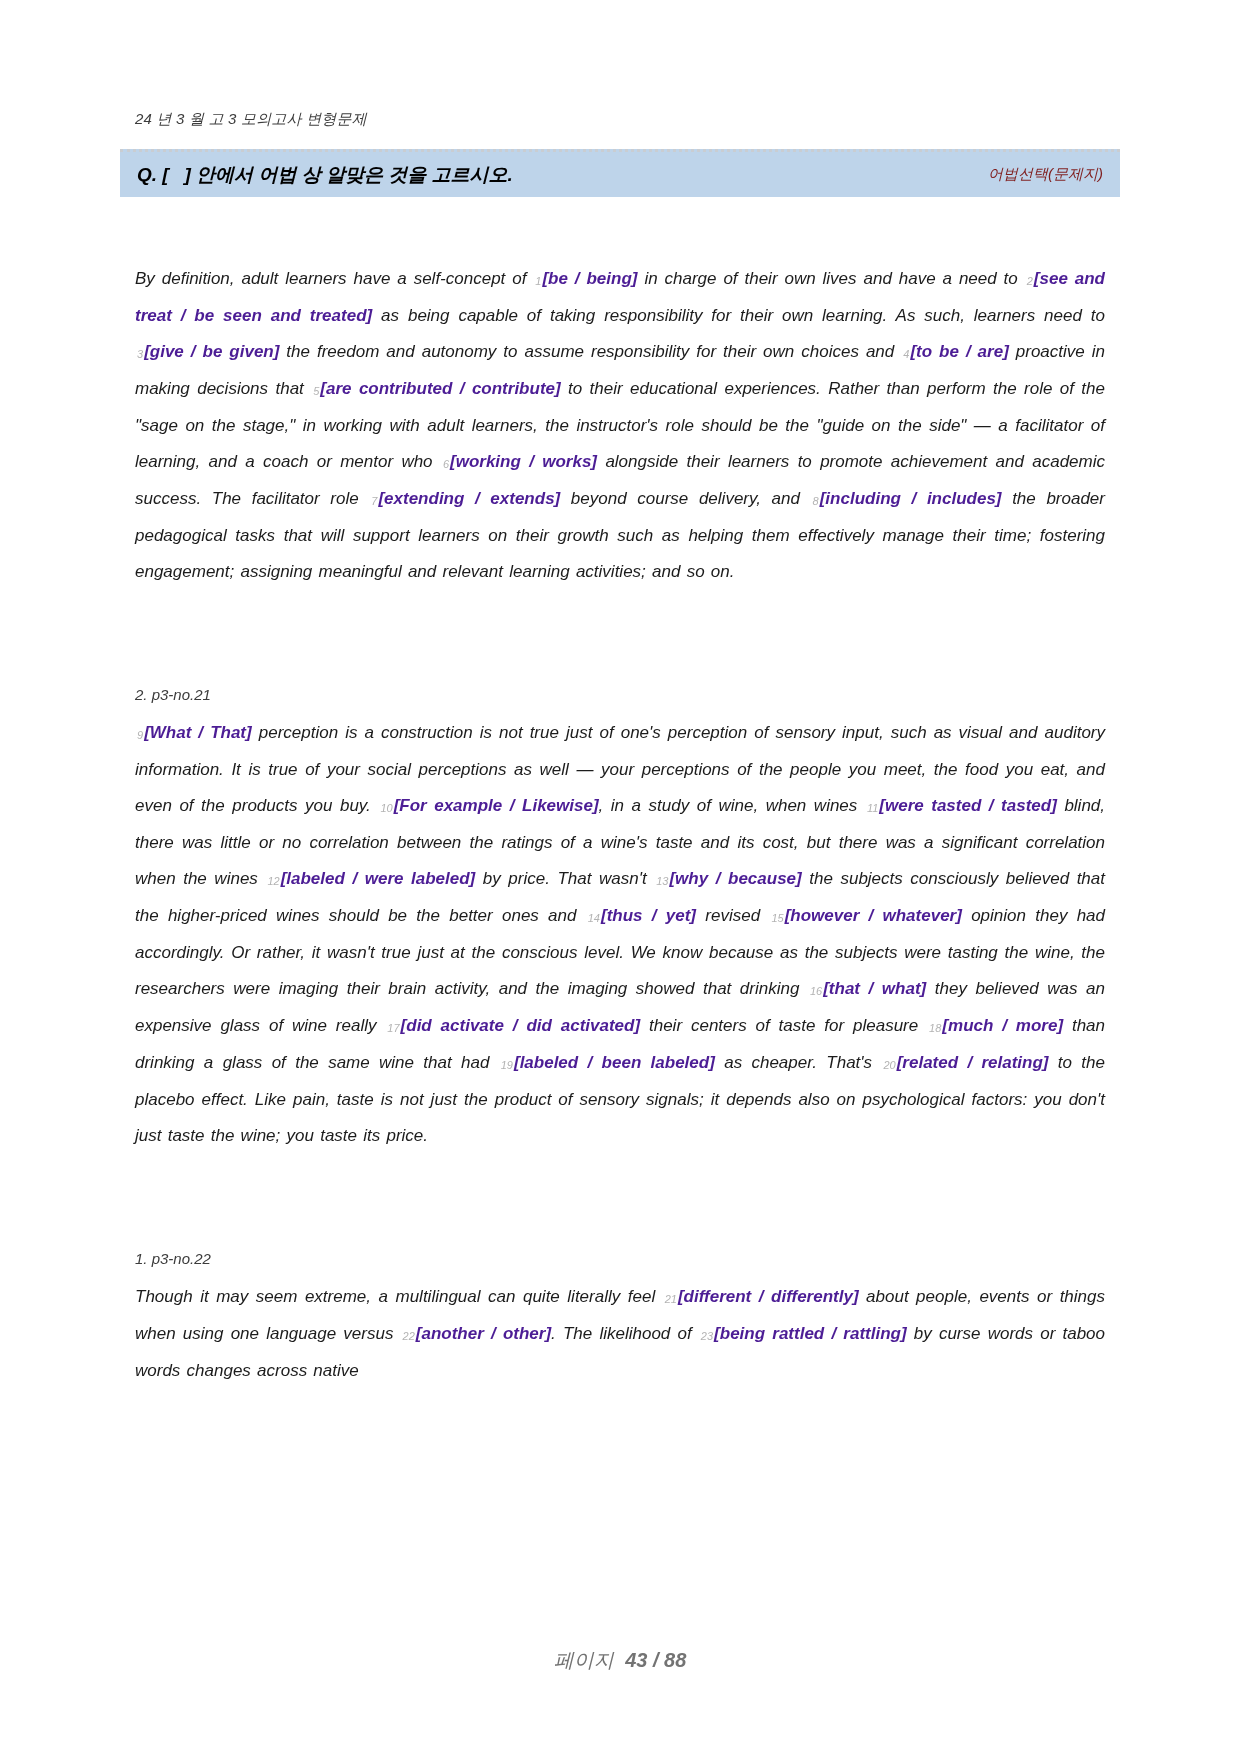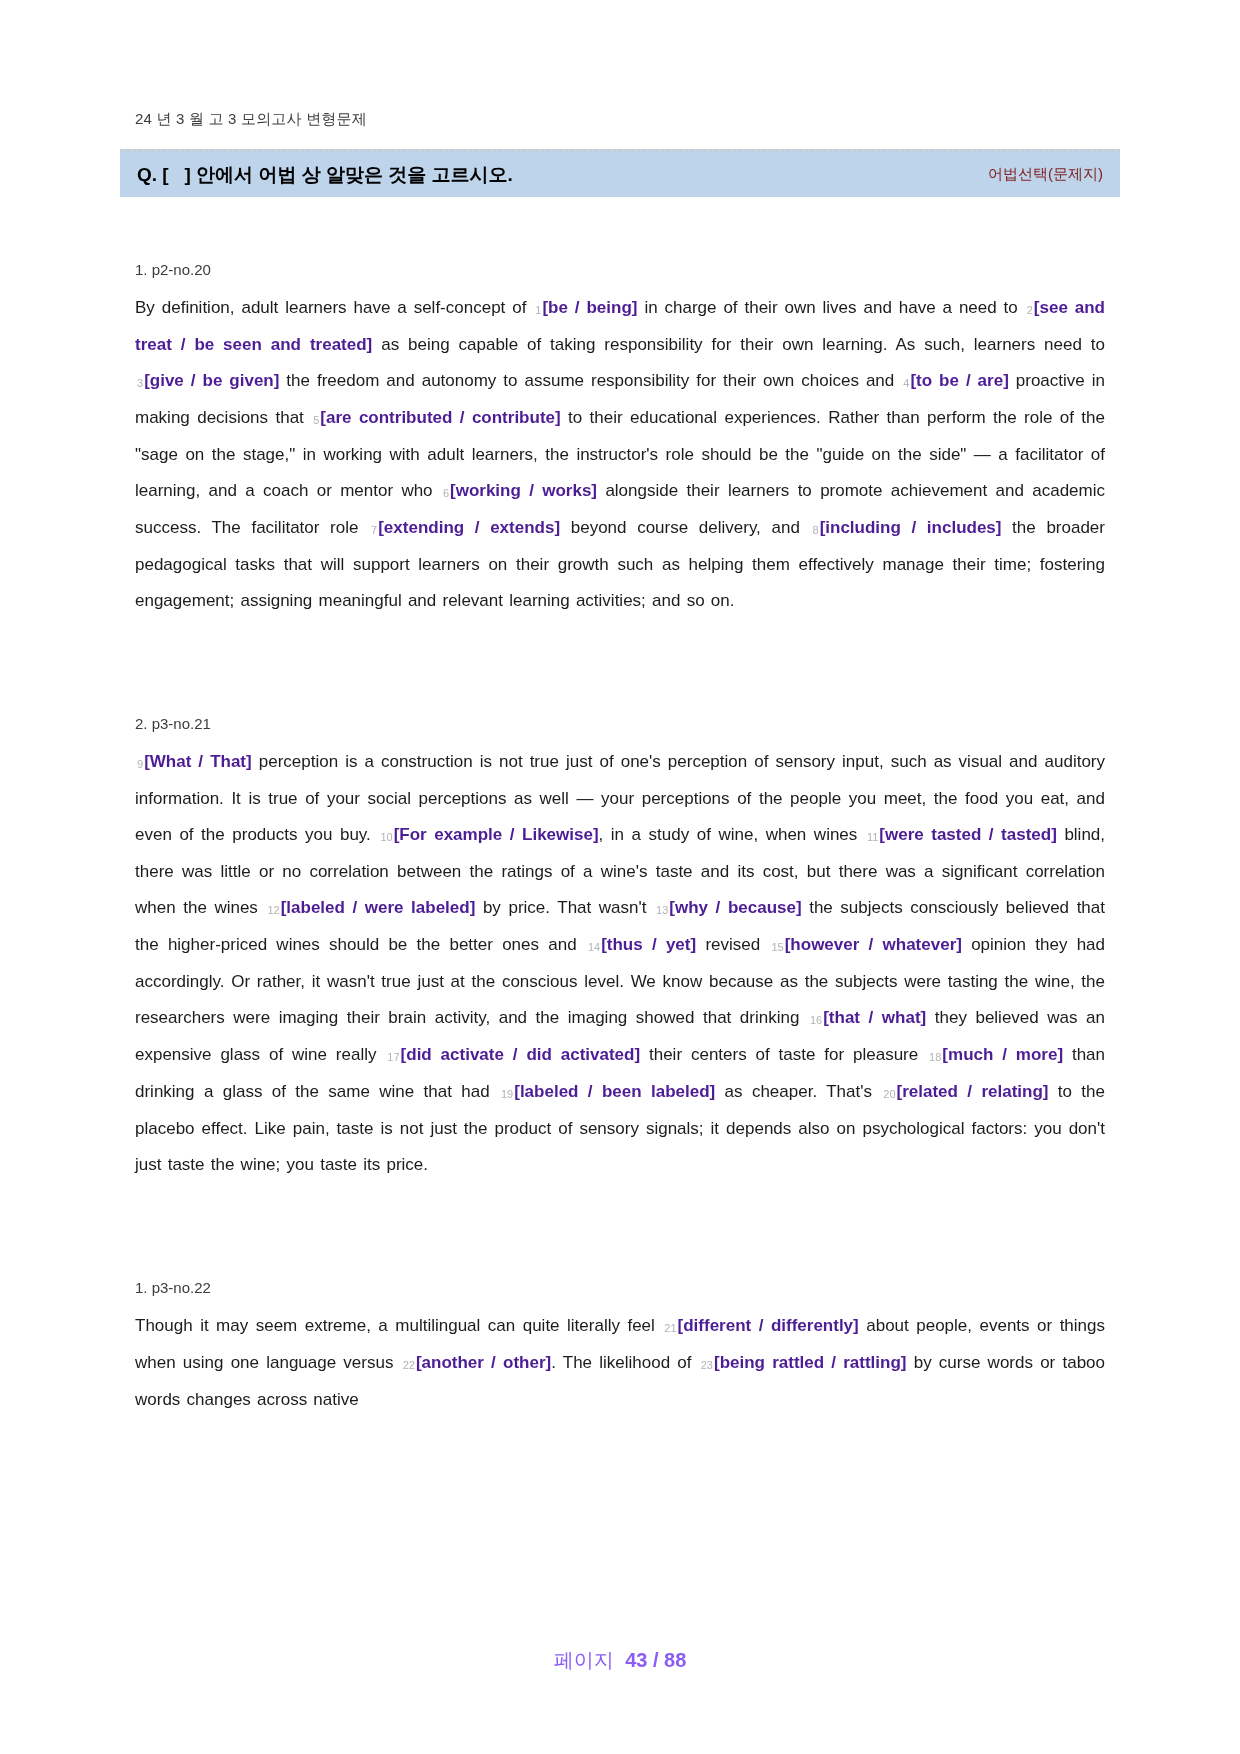--- a/index.html
+++ b/index.html
@@ -1,20 +1,20 @@
 <!DOCTYPE html>
 <html><head>
 <meta charset="utf-8">
 <style>
   * { margin: 0; padding: 0; }
   html, body { background: #ffffff; }
   body { width: 1240px; font-family: "Liberation Sans", sans-serif; }
   .page {
     width: 1240px; height: 1754px; box-sizing: border-box;
-    padding: 110px 135px 0 135px; position: relative; background: #ffffff;
+    padding: 110px 135px 0 135px; position: relative; background: #ffffff; font-style: italic;
   }
   .doc-title { font-size: 15px; color: #3c3c3c; letter-spacing: 0.2px; }
   .banner {
     margin: 20px -15px 0 -15px; height: 48px; box-sizing: border-box;
     display: flex; justify-content: space-between; align-items: center;
     padding: 8px 17px; border-top: 3px dotted #c9cdd2;
   }
   .banner-prompt { font-weight: 700; font-size: 19px; color: #000000; white-space: pre-wrap; }
   .banner-tag { font-size: 15px; }
   .passages { margin-top: 64px; }
@@ -24,39 +24,38 @@
     font-size: 17px; line-height: 36px; color: #1c1c1c;
     text-align: justify; word-spacing: 1.5px;
   }
   .choice { font-weight: 700; color: #4c1d95; }
   .choice-num {
     font-size: 11px; color: #b3b3b3; font-weight: 400;
     margin: 0 1px 0 2px; position: relative; top: 1px;
   }
   .page-footer {
     position: absolute; left: 0; right: 0; bottom: 80px;
-    text-align: center; font-size: 20px; color: #8b5cf6;
+    text-align: center; font-size: 20px; color: #737373;
   }
   .page-footer .page-num { font-weight: 700; margin-left: 6px; }
 </style>
 </head>
 <body>
 
 <div class="page">
 
   <div class="doc-title">24 년 3 월 고 3 모의고사 변형문제</div>
 
   <div class="banner" style="background: rgb(190, 212, 234);">
     <div class="banner-prompt">Q. [   ] 안에서 어법 상 알맞은 것을 고르시오.</div>
     <div class="banner-tag" style="color: #7f1d1d;">어법선택(문제지)</div>
   </div>
 
   <div class="passages">
       <section class="passage">
-        <div class="passage-label">1. p2-no.20</div>
         <p class="passage-body">By definition, adult learners have a self-concept of <span class="choice-num">1</span><span class="choice">[be / being]</span> in charge of their own lives and have a need to <span class="choice-num">2</span><span class="choice">[see and treat / be seen and treated]</span> as being capable of taking responsibility for their own learning. As such, learners need to <span class="choice-num">3</span><span class="choice">[give / be given]</span> the freedom and autonomy to assume responsibility for their own choices and <span class="choice-num">4</span><span class="choice">[to be / are]</span> proactive in making decisions that <span class="choice-num">5</span><span class="choice">[are contributed / contribute]</span> to their educational experiences. Rather than perform the role of the "sage on the stage," in working with adult learners, the instructor's role should be the "guide on the side" — a facilitator of learning, and a coach or mentor who <span class="choice-num">6</span><span class="choice">[working / works]</span> alongside their learners to promote achievement and academic success. The facilitator role <span class="choice-num">7</span><span class="choice">[extending / extends]</span> beyond course delivery, and <span class="choice-num">8</span><span class="choice">[including / includes]</span> the broader pedagogical tasks that will support learners on their growth such as helping them effectively manage their time; fostering engagement; assigning meaningful and relevant learning activities; and so on.</p>
       </section>
       <section class="passage">
         <div class="passage-label">2. p3-no.21</div>
         <p class="passage-body"><span class="choice-num">9</span><span class="choice">[What / That]</span> perception is a construction is not true just of one's perception of sensory input, such as visual and auditory information. It is true of your social perceptions as well — your perceptions of the people you meet, the food you eat, and even of the products you buy. <span class="choice-num">10</span><span class="choice">[For example / Likewise]</span>, in a study of wine, when wines <span class="choice-num">11</span><span class="choice">[were tasted / tasted]</span> blind, there was little or no correlation between the ratings of a wine's taste and its cost, but there was a significant correlation when the wines <span class="choice-num">12</span><span class="choice">[labeled / were labeled]</span> by price. That wasn't <span class="choice-num">13</span><span class="choice">[why / because]</span> the subjects consciously believed that the higher-priced wines should be the better ones and <span class="choice-num">14</span><span class="choice">[thus / yet]</span> revised <span class="choice-num">15</span><span class="choice">[however / whatever]</span> opinion they had accordingly. Or rather, it wasn't true just at the conscious level. We know because as the subjects were tasting the wine, the researchers were imaging their brain activity, and the imaging showed that drinking <span class="choice-num">16</span><span class="choice">[that / what]</span> they believed was an expensive glass of wine really <span class="choice-num">17</span><span class="choice">[did activate / did activated]</span> their centers of taste for pleasure <span class="choice-num">18</span><span class="choice">[much / more]</span> than drinking a glass of the same wine that had <span class="choice-num">19</span><span class="choice">[labeled / been labeled]</span> as cheaper. That's <span class="choice-num">20</span><span class="choice">[related / relating]</span> to the placebo effect. Like pain, taste is not just the product of sensory signals; it depends also on psychological factors: you don't just taste the wine; you taste its price.</p>
       </section>
       <section class="passage">
         <div class="passage-label">1. p3-no.22</div>
         <p class="passage-body">Though it may seem extreme, a multilingual can quite literally feel <span class="choice-num">21</span><span class="choice">[different / differently]</span> about people, events or things when using one language versus <span class="choice-num">22</span><span class="choice">[another / other]</span>. The likelihood of <span class="choice-num">23</span><span class="choice">[being rattled / rattling]</span> by curse words or taboo words changes across native</p>
       </section>

